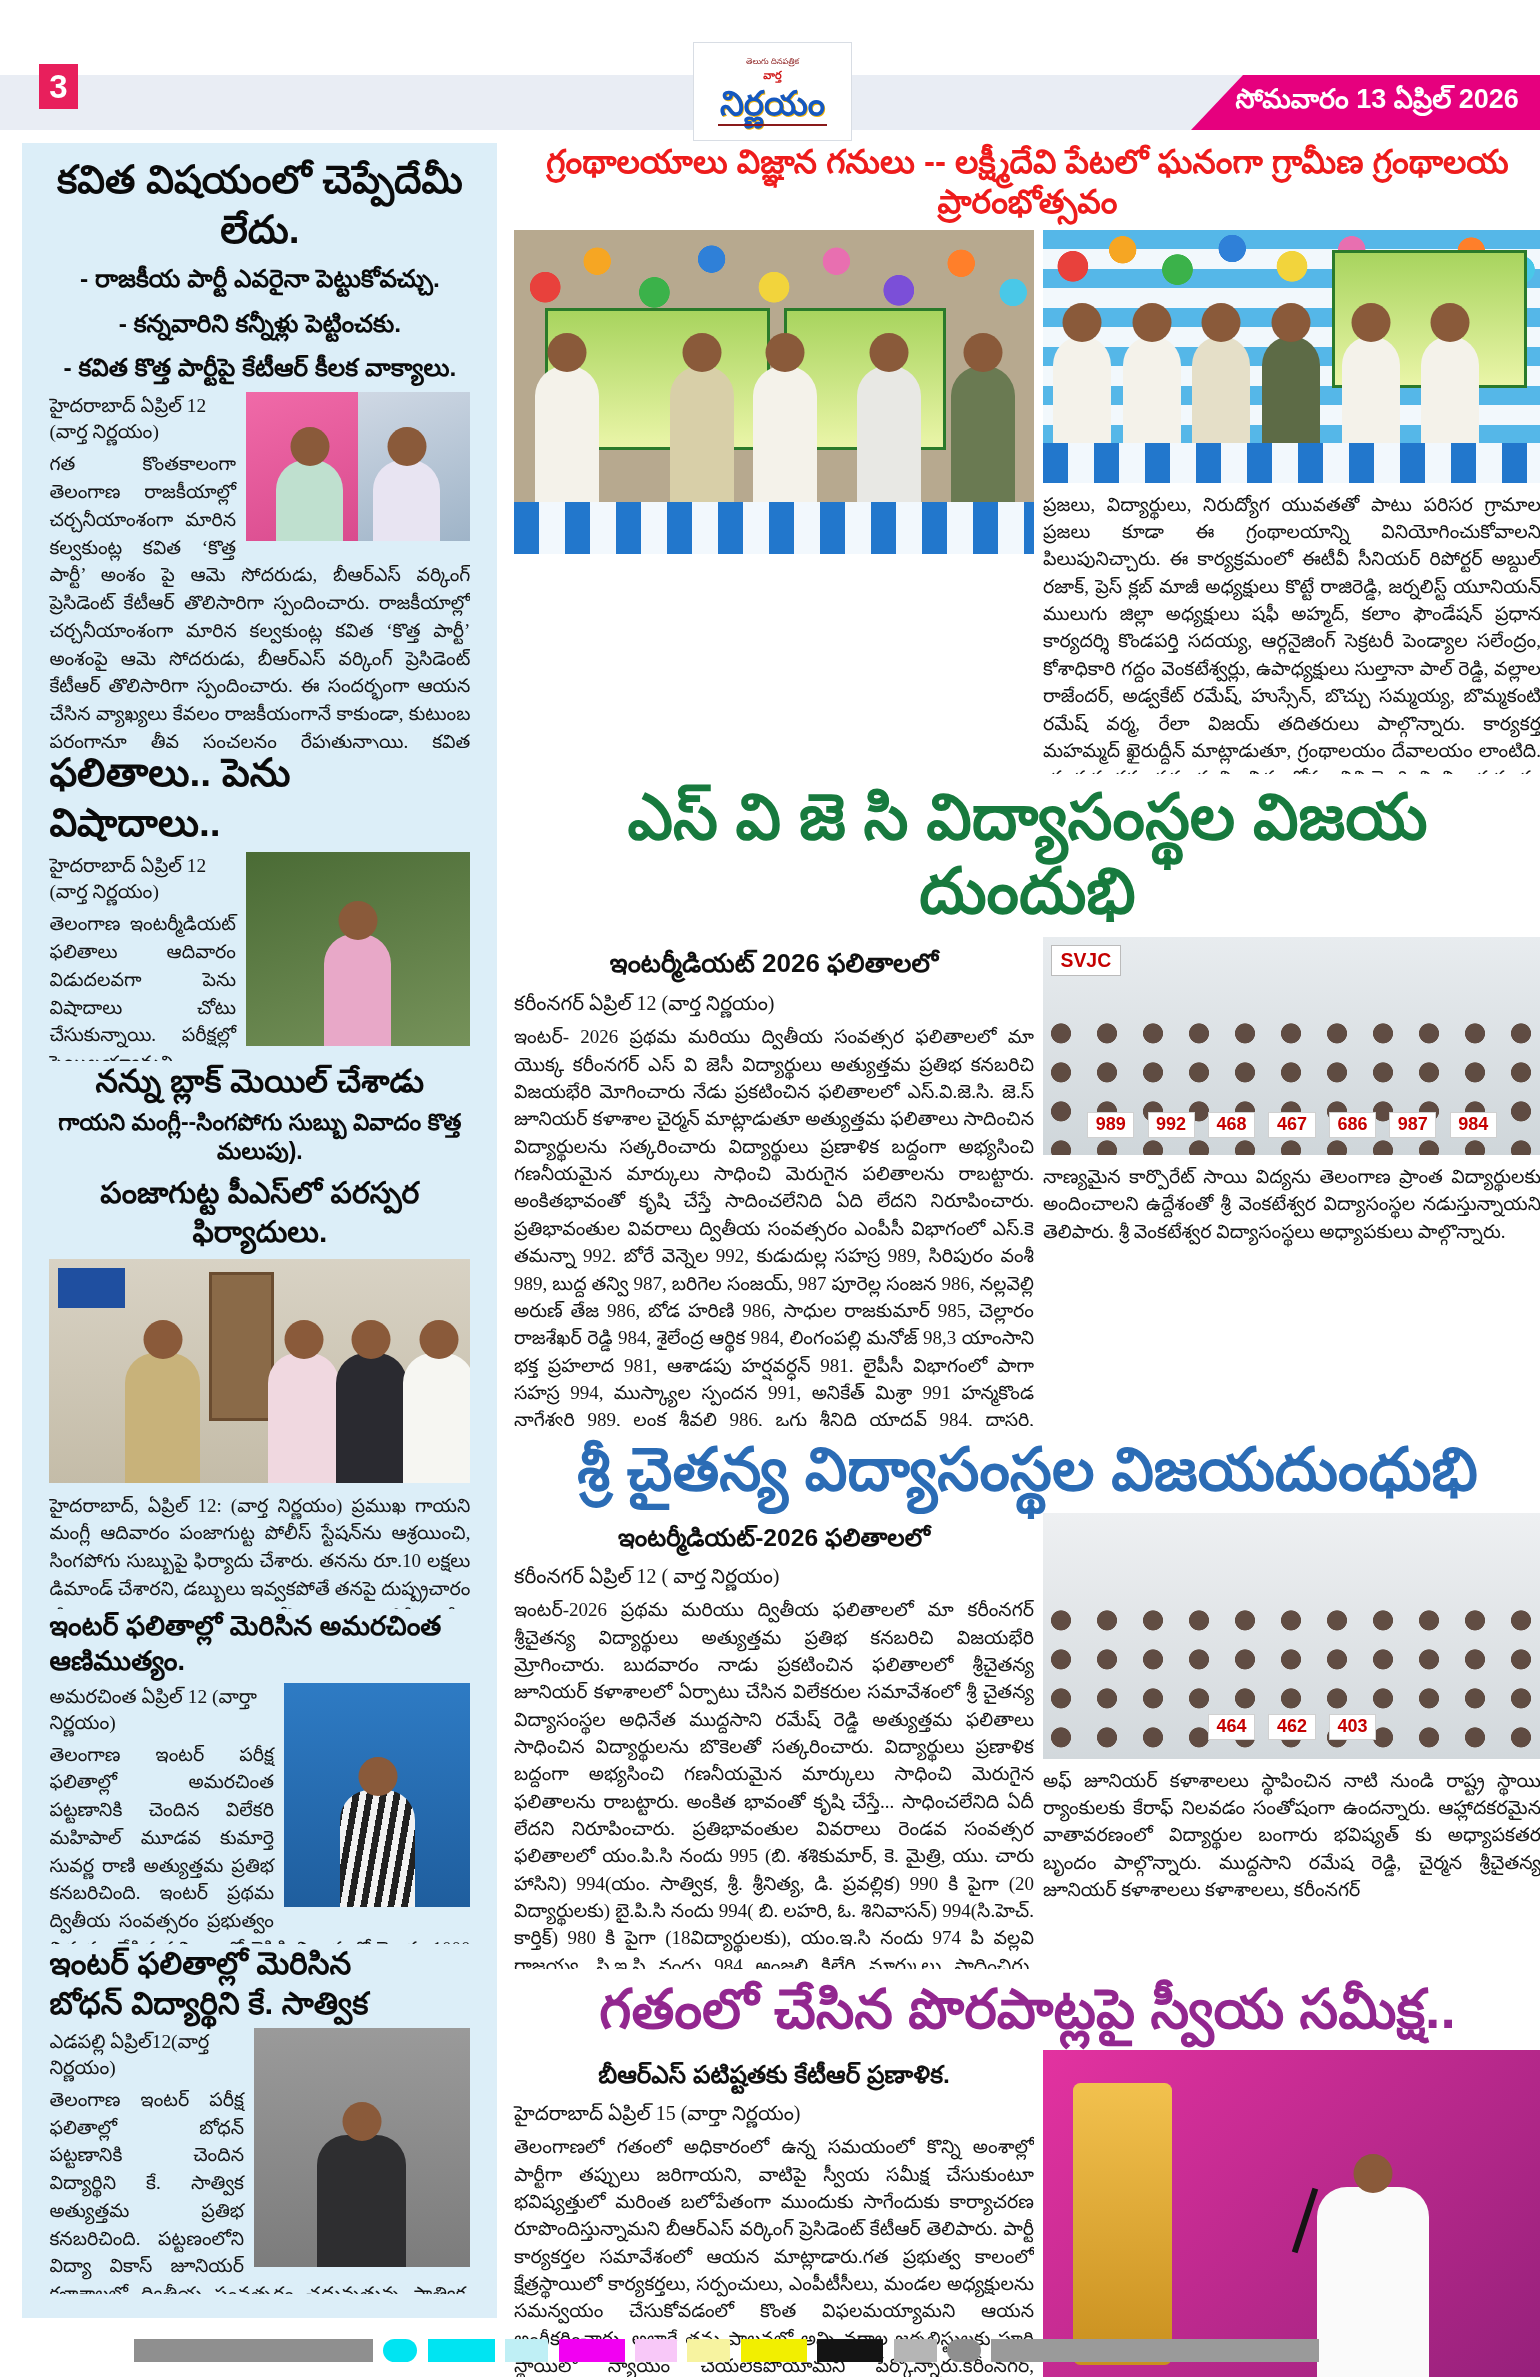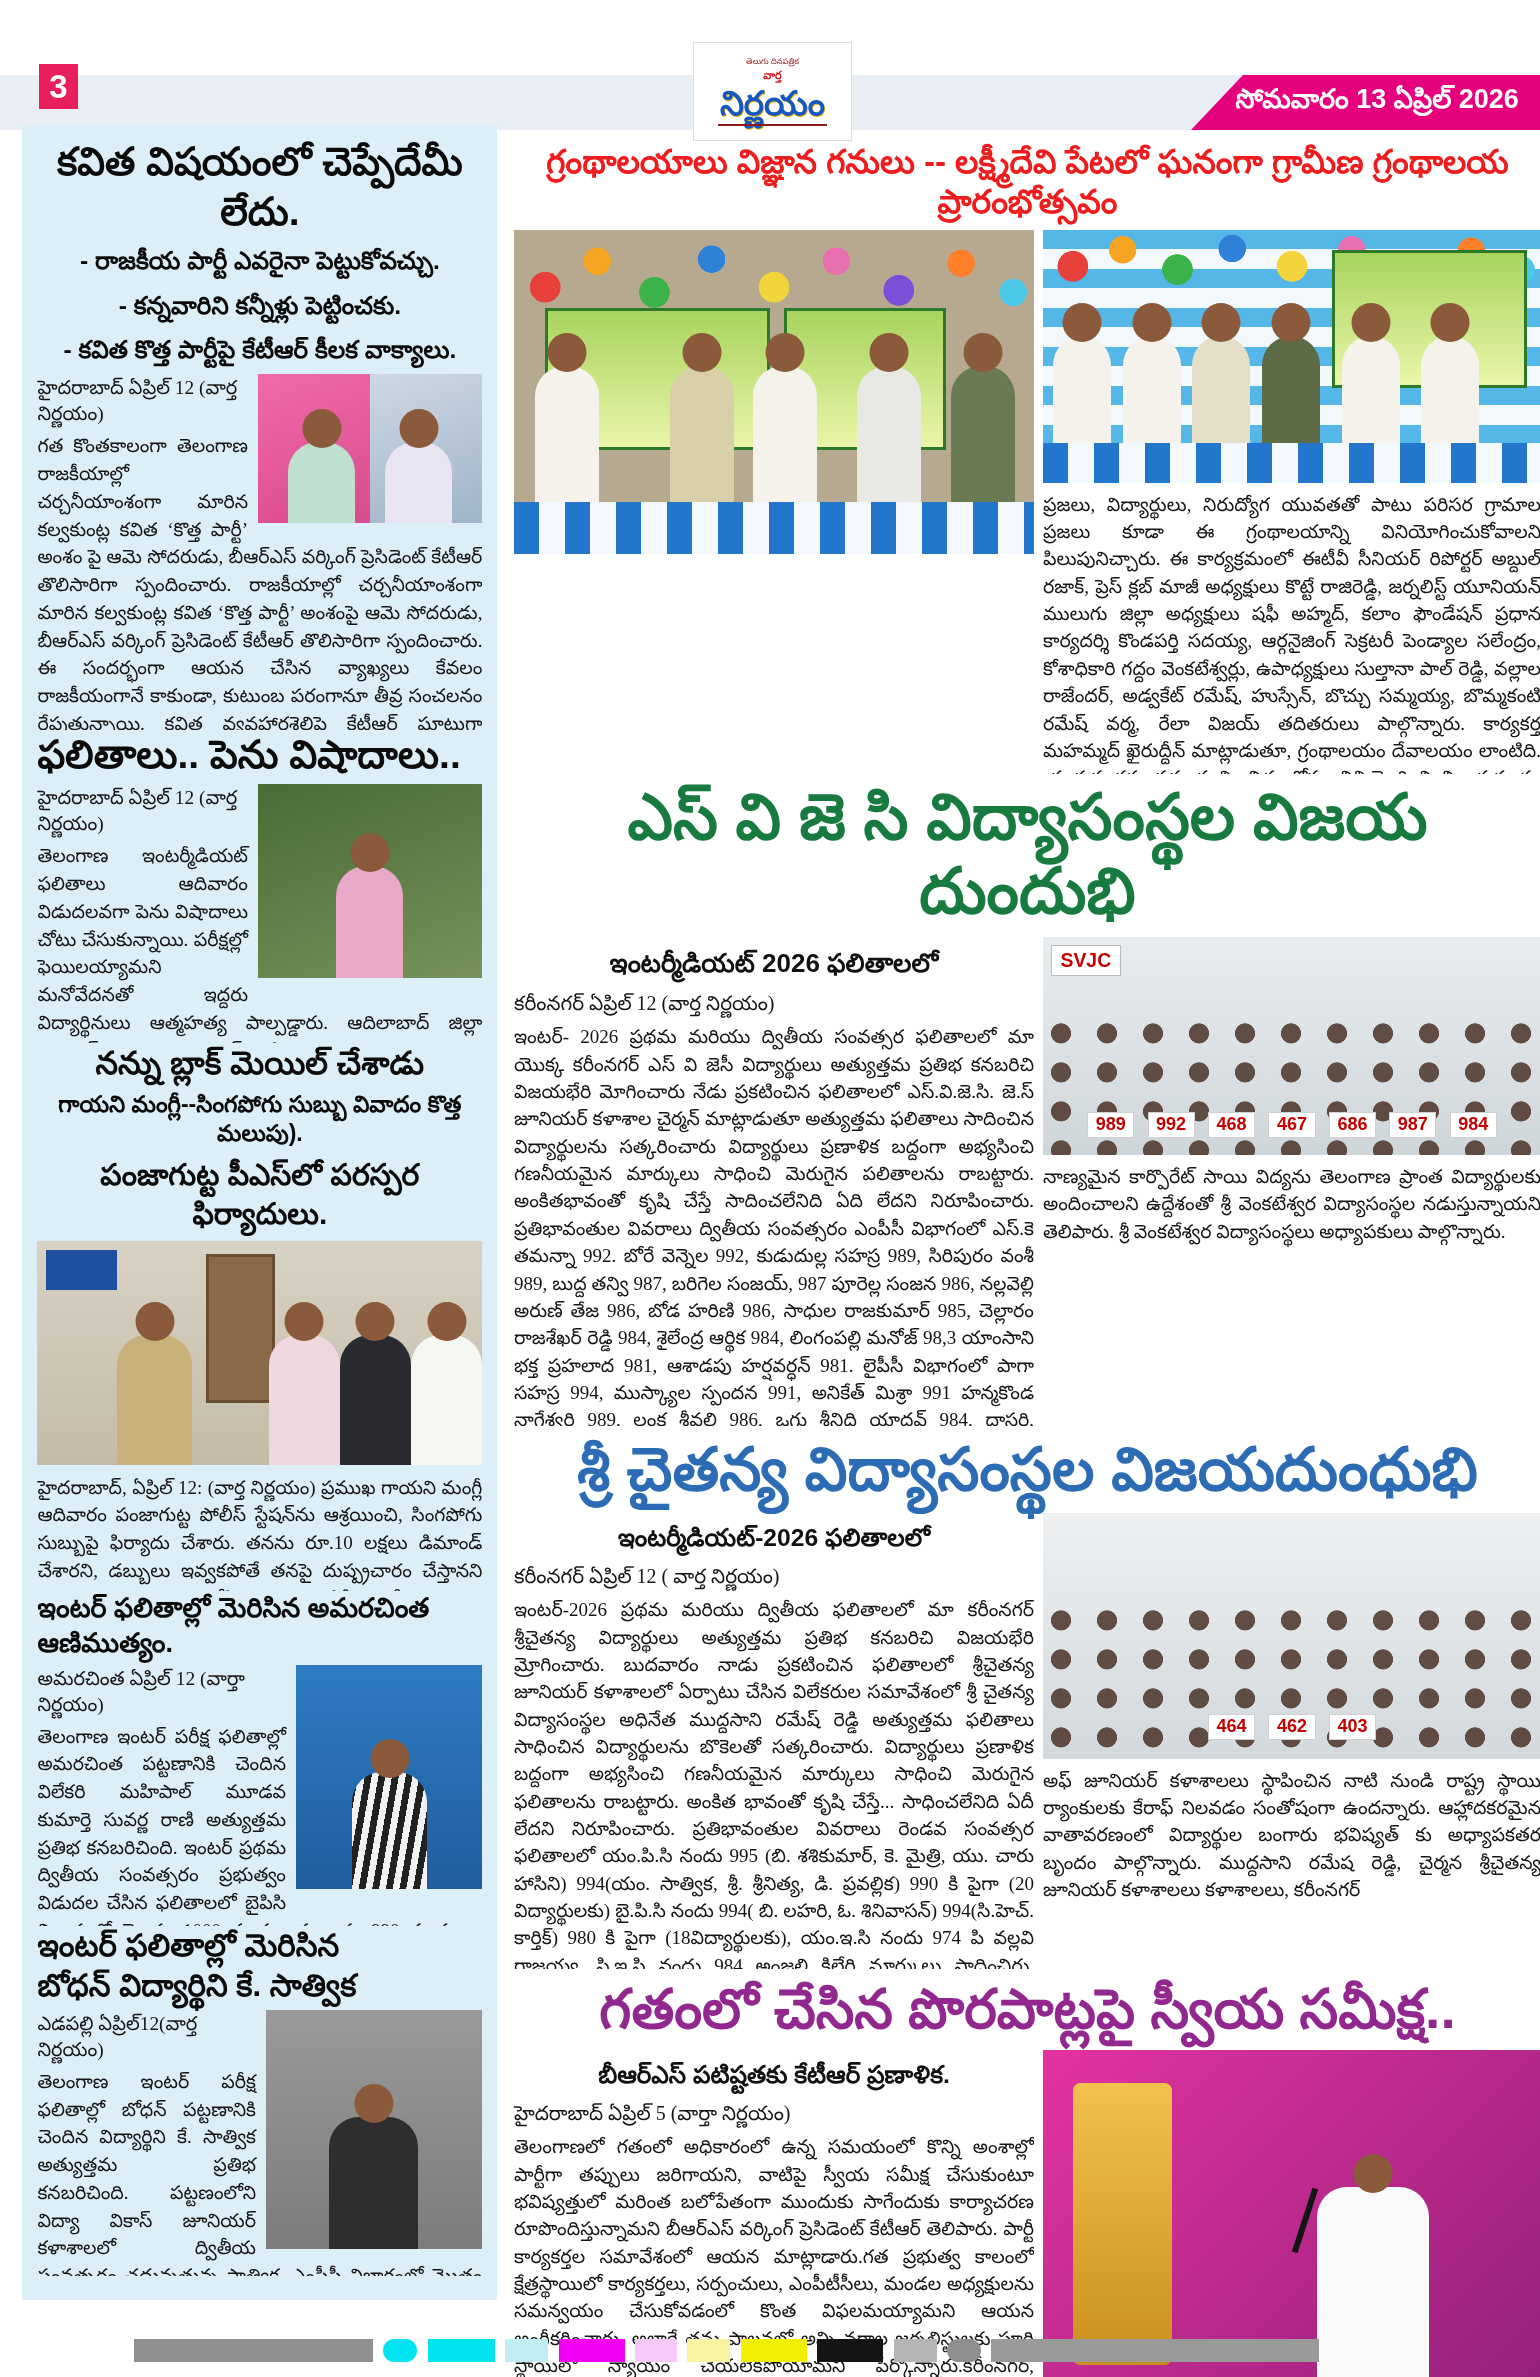--- a/index.html
+++ b/index.html
@@ -15,22 +15,22 @@
   .masthead .tiny{font-size:8.2px;color:#8a1a1a;font-family:"Liberation Sans",sans-serif;}
   .masthead .small-brand{font-size:11.2px;color:#d11a1a;font-weight:bold;font-family:"Liberation Sans",sans-serif;}
   .masthead .brand{font-size:34px;line-height:1;color:#1558c0;font-weight:bold;
                    font-family:"Liberation Sans",sans-serif;text-shadow:0.7px 0.7px 0 #f7b500;}
   .masthead .rule{width:70%;height:2.2px;background:#8a1a1a;margin-top:3px;}
   .datebanner{position:absolute;right:0;top:75px;width:350px;height:55px;background:#e6007e;
               clip-path:polygon(52px 0,100% 0,100% 100%,0 100%);
               display:flex;align-items:center;justify-content:center;}
   .datebanner span{color:#fff;font-family:"Liberation Sans",sans-serif;font-weight:bold;font-size:27px;padding-left:22.4px;}
   
-  .leftcol{position:absolute;left:22.4px;top:125px;width:475px;height:2175px;background:#dceef8;
-           padding:12px 15px;box-sizing:border-box;overflow:hidden;}
+  .leftcol{position:absolute;left:22.4px;top:143px;width:475px;height:2175px;background:#dceef8;
+           padding:12px 27px;box-sizing:border-box;overflow:hidden;}
   .leftcol article{overflow:hidden;}
   .hl-black{font-family:"Liberation Sans",sans-serif;font-weight:bold;color:#0b0b0b;text-align:center;line-height:1.28;}
   .bullet{font-family:"Liberation Sans",sans-serif;font-weight:bold;color:#0b0b0b;text-align:center;font-size:24.6px;margin-top:10.4px;}
   .dateline{font-size:19.4px;margin:7.5px 0 3px 0;}
   .bodytext{font-size:19px;line-height:1.46;text-align:justify;}
   .inset{float:right;margin:4.5px 0 6px 10.4px;position:relative;overflow:hidden;}
   
   .rightcol{position:absolute;left:514px;top:142px;width:1027px;}
   .hl-red{color:#ee1c1c;font-family:"Liberation Sans",sans-serif;font-weight:bold;font-size:33px;line-height:1.2;text-align:center;}
   .hl-green{color:#177a3e;font-family:"Liberation Sans",sans-serif;font-weight:bold;font-size:64px;line-height:1.15;text-align:center;margin:7.5px 0 1.5px 0;}
@@ -233,21 +233,21 @@
           <div class="rbody" style="height:171px;margin-top:7.5px;">అఫ్ జూనియర్ కళాశాలలు స్థాపించిన నాటి నుండి రాష్ట్ర స్థాయి ర్యాంకులకు కేరాఫ్ నిలవడం సంతోషంగా ఉందన్నారు. ఆహ్లాదకరమైన వాతావరణంలో విద్యార్థుల బంగారు భవిష్యత్ కు అధ్యాపకతర బృందం పాల్గొన్నారు. ముద్దసాని రమేష రెడ్డి, చైర్మన శ్రీచైతన్య జూనియర్ కళాశాలలు కళాశాలలు, కరీంనగర్</div>
         </div>
       </div>
     </article>
 
     <article>
       <div class="hl-purple">గతంలో చేసిన పొరపాట్లపై స్వీయ సమీక్ష..</div>
       <div class="row2">
         <div class="colL">
           <div class="kicker" style="font-size:24.6px;">బీఆర్ఎస్ పటిష్టతకు కేటీఆర్ ప్రణాళిక.</div>
-          <div class="dateline" style="font-size:20px;">హైదరాబాద్ ఏప్రిల్ 5 (వార్తా నిర్ణయం)</div>
+          <div class="dateline" style="font-size:20px;">హైదరాబాద్ ఏప్రిల్ 15 (వార్తా నిర్ణయం)</div>
           <div class="rbody" style="height:350px;">తెలంగాణలో గతంలో అధికారంలో ఉన్న సమయంలో కొన్ని అంశాల్లో పార్టీగా తప్పులు జరిగాయని, వాటిపై స్వీయ సమీక్ష చేసుకుంటూ భవిష్యత్తులో మరింత బలోపేతంగా ముందుకు సాగేందుకు కార్యాచరణ రూపొందిస్తున్నామని బీఆర్ఎస్ వర్కింగ్ ప్రెసిడెంట్ కేటీఆర్ తెలిపారు. పార్టీ కార్యకర్తల సమావేశంలో ఆయన మాట్లాడారు.గత ప్రభుత్వ కాలంలో క్షేత్రస్థాయిలో కార్యకర్తలు, సర్పంచులు, ఎంపీటీసీలు, మండల అధ్యక్షులను సమన్వయం చేసుకోవడంలో కొంత విఫలమయ్యామని ఆయన అంగీకరించారు. అలాగే తమ పాలనలో అన్ని వర్గాల జర్నలిస్టులకు పూర్తి స్థాయిలో న్యాయం చేయలేకపోయామని పేర్కొన్నారు.కరీంనగర్, నిజామాబాద్, ఆదిలాబాద్ జిల్లాలకు చెందిన లక్షలాది మంది గల్ఫ్ దేశాల్లో పనిచేస్తున్నప్పటికీ, వారికి ప్రత్యేక గల్ఫ్ పాలసీ తీసుకురాలేకపోయామని కేటీఆర్ తెలిపారు. టీజీబీకేఎస్‌లో జరిగిన ఘటనలను అప్పట్లో మరింత సీరియస్‌గా తీసుకుని ఉండి ఉంటే, మరిన్ని అసెంబ్లీ స్థానాలను గెలుచుకునే అవకాశం ఉండేదని ఆయన వ్యాఖ్యానించారు.ఇక కాంగ్రెస్ సీనియర్ నాయకుడు జీవన్ రెడ్డి పార్టీకి చేరడం వల్ల ఉమ్మడి కరీంనగర్ జిల్లాలో బీఆర్ఎస్ బలం మరింత పెరుగుతుందని ఆయన విశ్వాసం వ్యక్తం చేశారు. పార్టీ పునర్వ్యవస్థీకరణలో భాగంగా మే, జూన్ నెలల్లో సభ్యత్వ నమోదు కార్యక్రమాన్ని ప్రారంభించి, కార్యకర్తలకు ప్రత్యేక శిక్షణ తరగతులు నిర్వహిస్తామని తెలిపారు.డిలిమిటేషన్ ప్రక్రియ ద్వారా నియోజకవర్గాల సంఖ్య పెరిగే అవకాశం ఉందని, గ్రామ స్థాయి నుంచి జిల్లా స్థాయి వరకు పార్టీ శ్రేణులను సిద్ధం చేసి తిరిగి ప్రజల విశ్వాసాన్ని పొందేందుకు కృషి చేస్తామని పేర్కొన్నారు.</div>
         </div>
         <div class="colR">
           <div class="photo" style="width:100%;height:403px;background:linear-gradient(135deg,#e332a0,#8f1f78);">
             <div style="position:absolute;left:6%;top:8%;width:20%;height:70%;background:linear-gradient(#f2c14e,#c98f1e);border-radius:7.5px;"></div>
             <span class="fig" style="left:55%;width:112px;height:66%;background:#fafafa;"></span>
             <div style="position:absolute;left:52%;top:34%;width:6px;height:67px;background:#141414;transform:rotate(18deg);"></div>
           </div>
         </div>
       </div>

